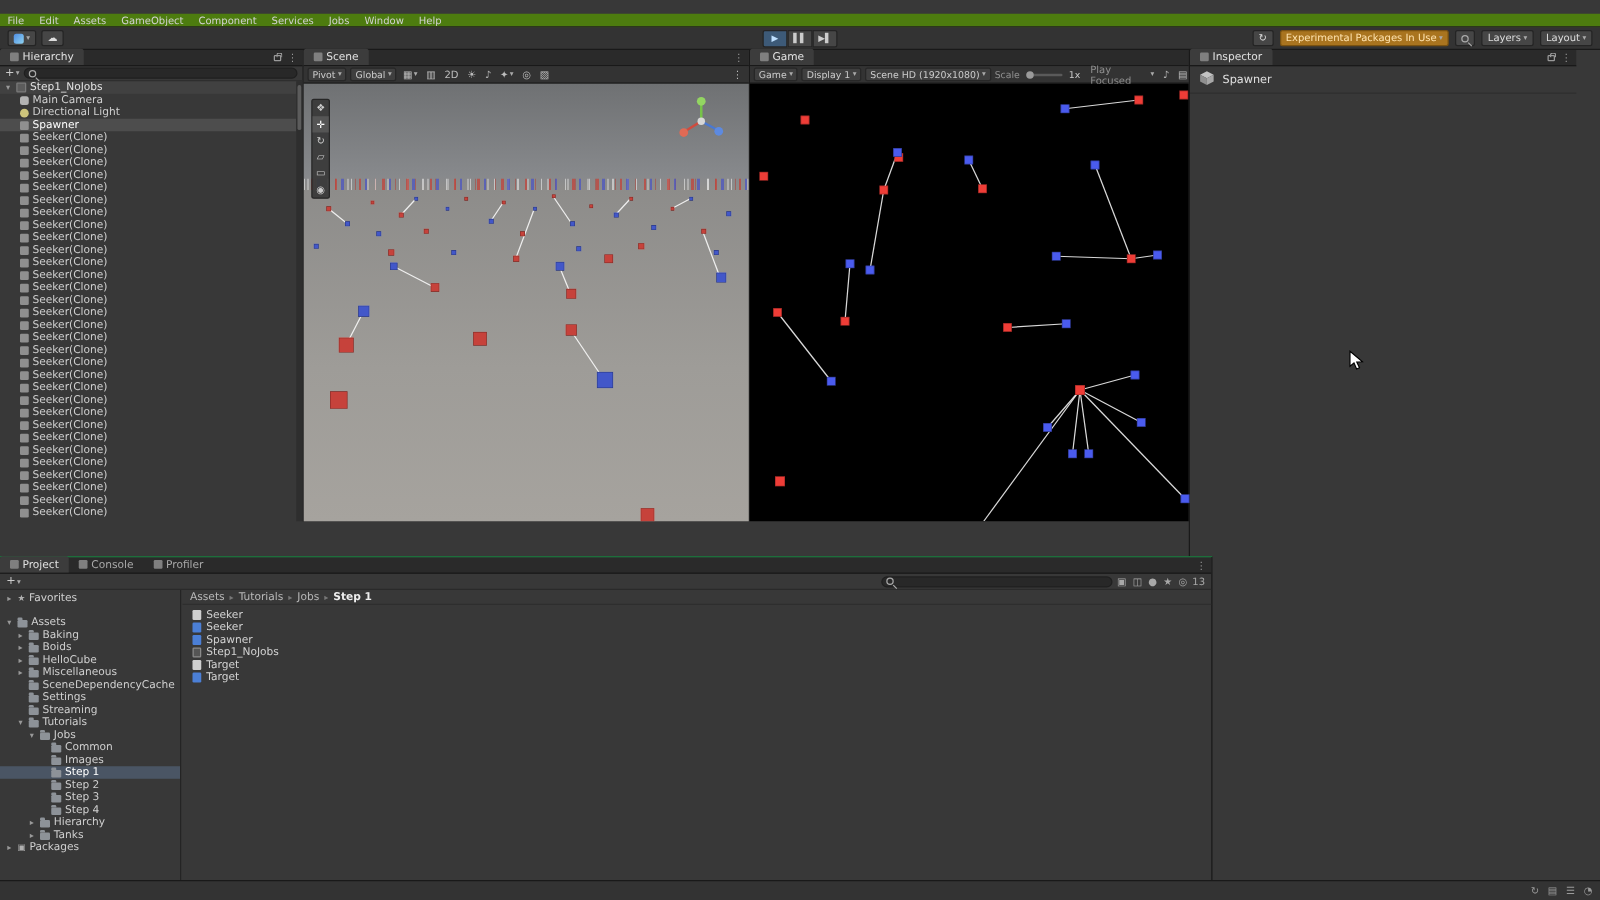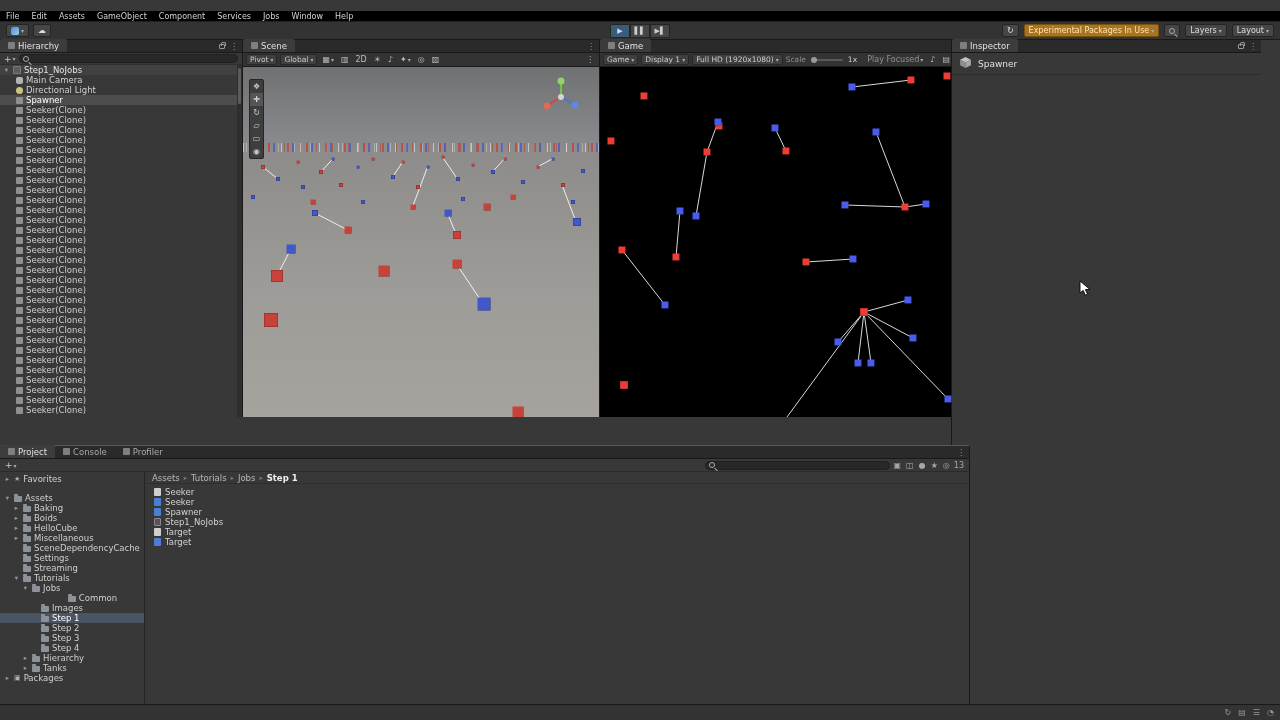--- a/index.html
+++ b/index.html
@@ -4,21 +4,21 @@
 <style>
   *{margin:0;padding:0;box-sizing:border-box;}
   html,body{width:1280px;height:720px;overflow:hidden;background:#111;}
   .app{position:relative;width:1280px;height:720px;background:#383838;color:#c4c4c4;
        font-family:"DejaVu Sans","Liberation Sans",sans-serif;font-size:9px;}
 
   
   .titlebar{position:absolute;left:0;top:0;width:100%;height:11px;background:#0e0e0e;
             display:flex;align-items:center;justify-content:space-between;padding:0 5px;font-size:7px;color:#9a9a9a;}
   .win-controls{display:flex;gap:12px;color:#bfbfbf;font-size:7px;}
-  .menubar{position:absolute;left:0;top:11px;width:100%;height:11px;background:#000000;border-bottom:1px solid #222;
+  .menubar{position:absolute;left:0;top:11px;width:100%;height:11px;background:#4d7c0f;border-bottom:1px solid #222;
            display:flex;align-items:center;font-size:8px;color:#d2d2d2;}
   .menu-item{padding:0 6px;cursor:default;}
   .toolbar{position:absolute;left:0;top:22px;width:100%;height:18px;background:#333;border-bottom:1px solid #191919;
            display:flex;align-items:center;}
   .tb-left{display:flex;gap:4px;margin-left:6px;align-items:center;}
   .tb-btn{height:13px;background:#464646;border:1px solid #242424;border-radius:2px;display:flex;align-items:center;
           gap:2px;padding:0 4px;font-size:8px;color:#ddd;}
   .vc-dot{width:8px;height:8px;border-radius:2px;background:linear-gradient(135deg,#4e8be0,#8fd4f2);}
   .playbar{position:absolute;left:50%;top:2px;transform:translateX(-50%);display:flex;}
   .play-btn{width:20px;height:14px;background:#464646;border:1px solid #242424;display:flex;align-items:center;
@@ -496,21 +496,21 @@
     <div class="view-toolbar">
       <div class="vt-btn">
         <span>Game</span>
         <span class="caret">▾</span>
       </div>
       <div class="vt-btn">
         <span>Display 1</span>
         <span class="caret">▾</span>
       </div>
       <div class="vt-btn">
-        <span>Full HD (1920x1080)</span>
+        <span>Scene HD (1920x1080)</span>
         <span class="caret">▾</span>
       </div>
       <span class="dim">Scale</span>
       <div class="slider">
           <div class="knob"></div>
         </div>
       <span>1x</span>
       <div class="vt-spacer"></div>
       <div class="vt-ic dim">
         <span>Play Focused</span>
@@ -695,21 +695,21 @@
           <div class="p-row" style="padding-left: 13px;">
             <span class="arrow">▾</span>
             <span class="folder-icon"></span>
             <span>Tutorials</span>
           </div>
           <div class="p-row" style="padding-left: 22px;">
             <span class="arrow">▾</span>
             <span class="folder-icon"></span>
             <span>Jobs</span>
           </div>
-          <div class="p-row" style="padding-left: 31px; justify-content: center;">
+          <div class="p-row" style="padding-left: 31px;">
             <span class="arrow"></span>
             <span class="folder-icon"></span>
             <span>Common</span>
           </div>
           <div class="p-row" style="padding-left: 31px;">
             <span class="arrow"></span>
             <span class="folder-icon"></span>
             <span>Images</span>
           </div>
           <div class="p-row selected" style="padding-left: 31px;">

